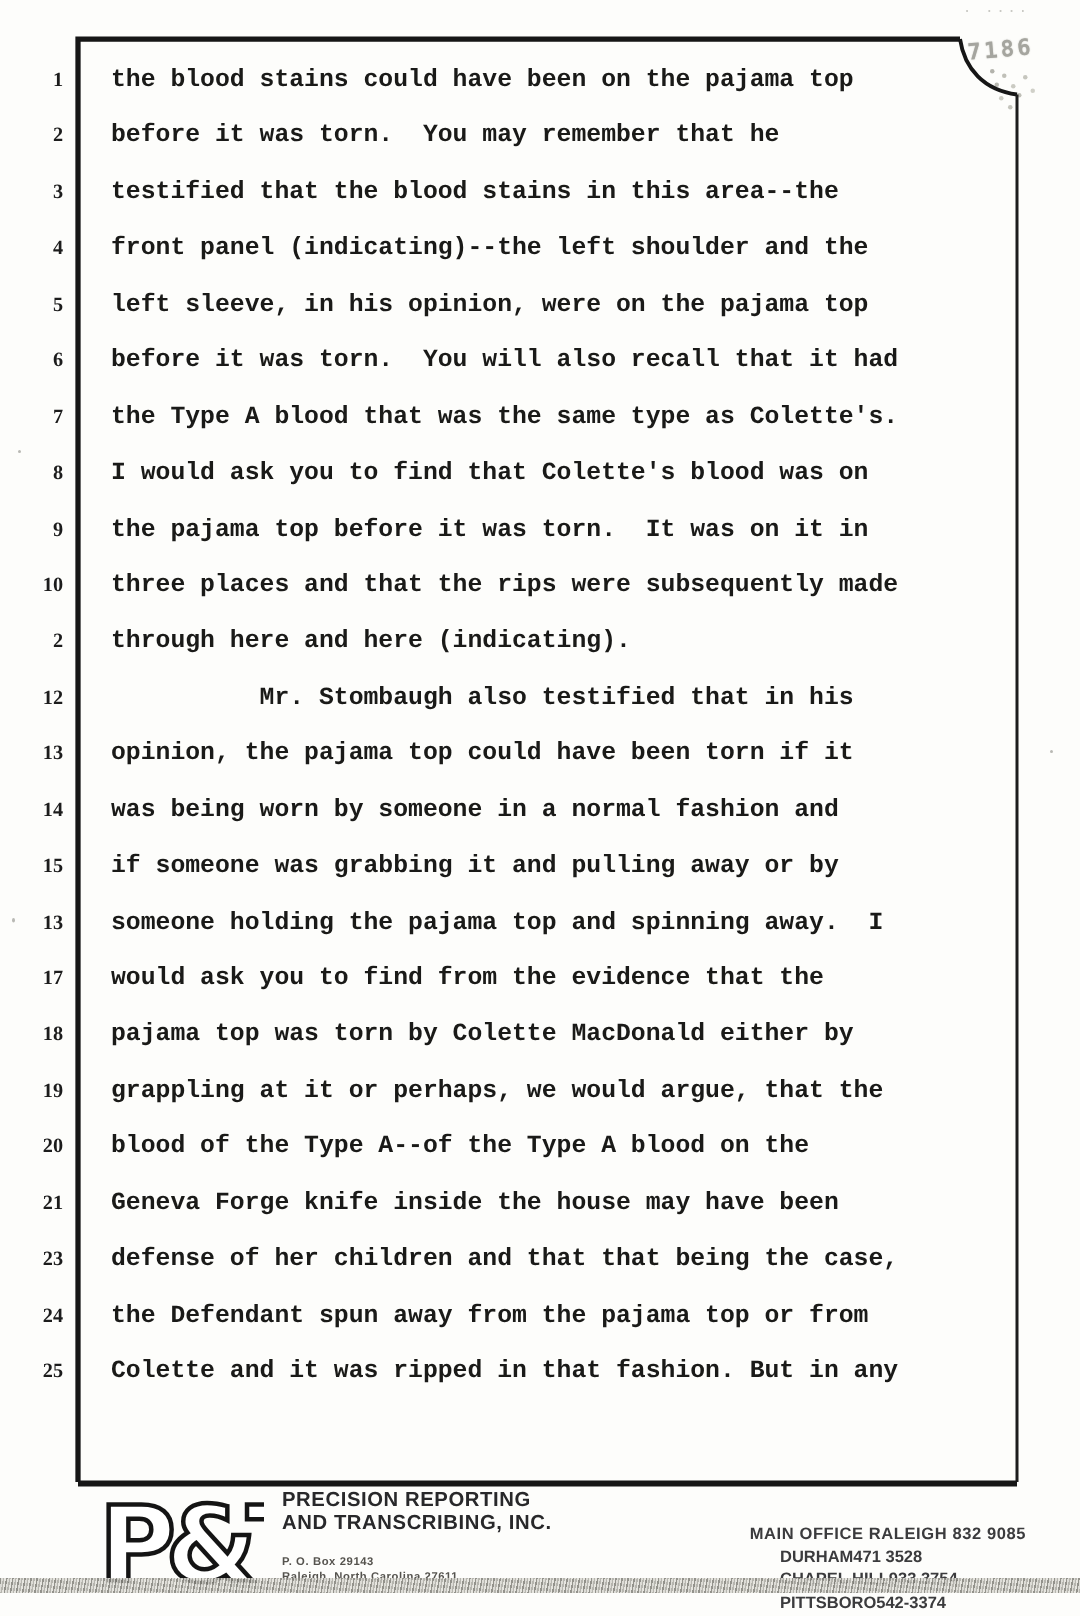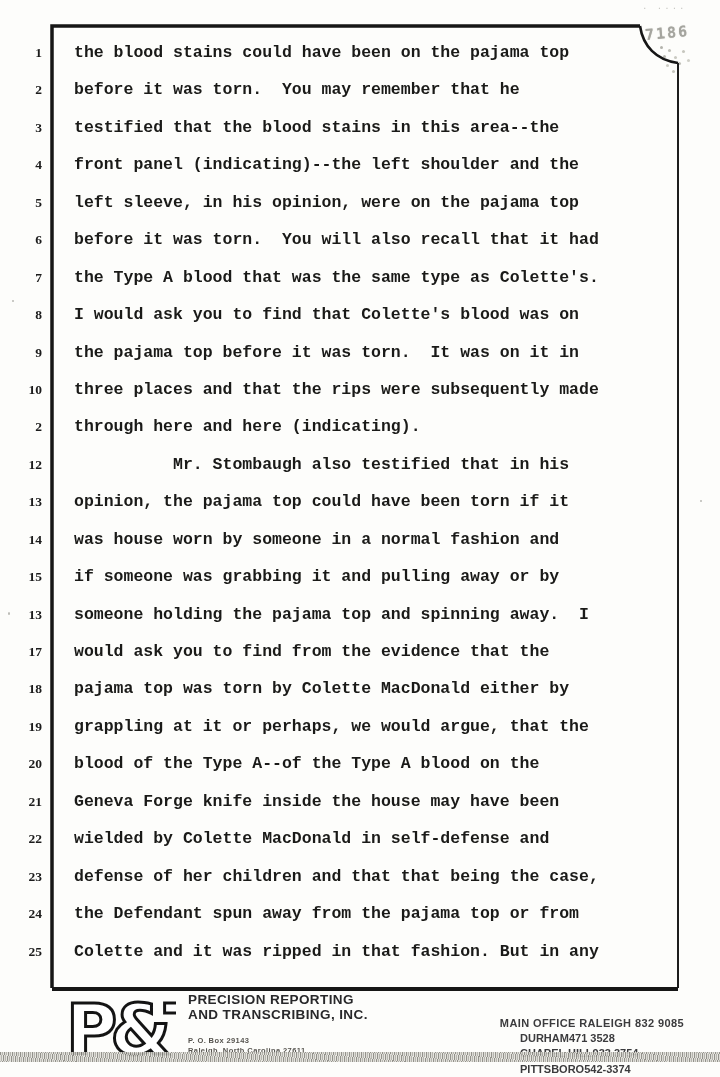--- a/index.html
+++ b/index.html
@@ -161,21 +161,21 @@
       <div class="t-text">          Mr. Stombaugh also testified that in his</div>
     </div>
 
     <div class="t-row">
       <div class="t-num">13</div>
       <div class="t-text">opinion, the pajama top could have been torn if it</div>
     </div>
 
     <div class="t-row">
       <div class="t-num">14</div>
-      <div class="t-text">was house worn by someone in a normal fashion and</div>
+      <div class="t-text">was being worn by someone in a normal fashion and</div>
     </div>
 
     <div class="t-row">
       <div class="t-num">15</div>
       <div class="t-text">if someone was grabbing it and pulling away or by</div>
     </div>
 
     <div class="t-row">
       <div class="t-num">13</div>
       <div class="t-text">someone holding the pajama top and spinning away.  I</div>
@@ -199,24 +199,20 @@
     <div class="t-row">
       <div class="t-num">20</div>
       <div class="t-text">blood of the Type A--of the Type A blood on the</div>
     </div>
 
     <div class="t-row">
       <div class="t-num">21</div>
       <div class="t-text">Geneva Forge knife inside the house may have been</div>
     </div>
 
-    <div class="t-row">
-      <div class="t-num">22</div>
-      <div class="t-text">wielded by Colette MacDonald in self-defense and</div>
-    </div>
 
     <div class="t-row">
       <div class="t-num">23</div>
       <div class="t-text">defense of her children and that that being the case,</div>
     </div>
 
     <div class="t-row">
       <div class="t-num">24</div>
       <div class="t-text">the Defendant spun away from the pajama top or from</div>
     </div>

